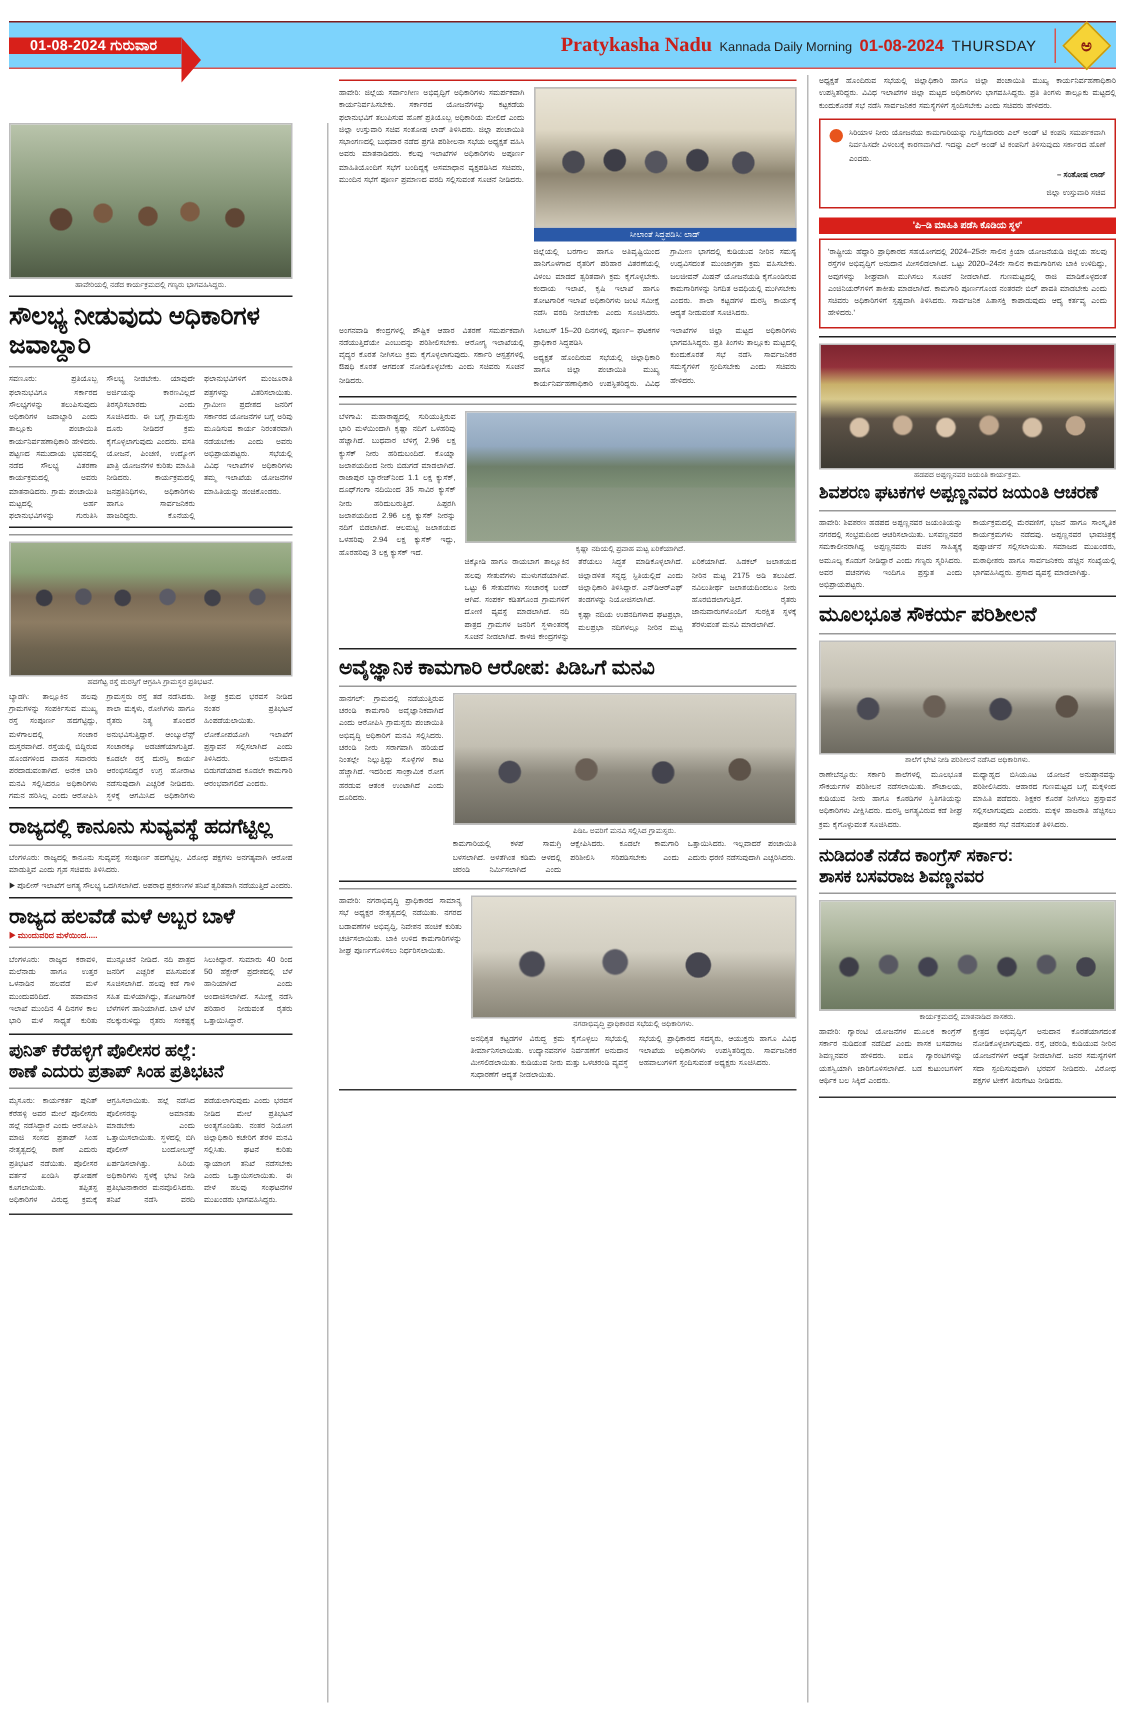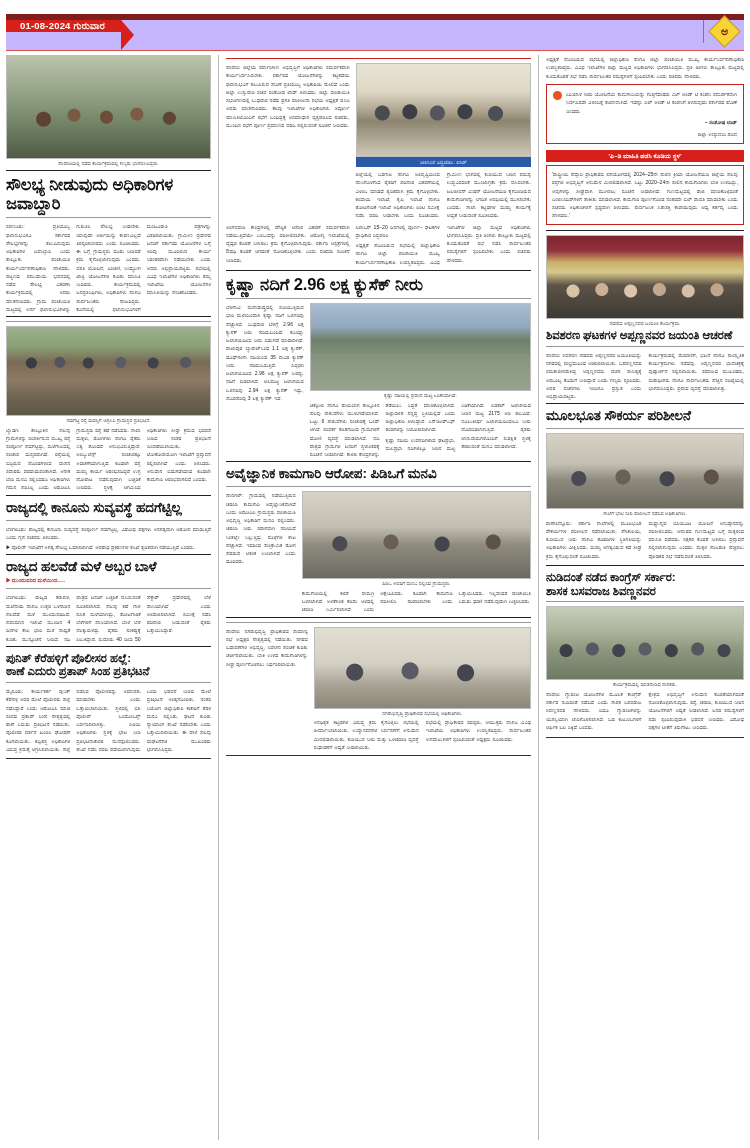--- a/index.html
+++ b/index.html
@@ -1,37 +1,37 @@
 <!DOCTYPE html>
 <html><head>
 <meta charset="utf-8">
 <style>
   html,body{margin:0;padding:0;background:#fff;}
   body{width:750px;height:1148px;font-family:"Liberation Sans",sans-serif;color:#111;overflow:hidden;}
   .page{width:750px;height:1148px;position:relative;box-sizing:border-box;padding:0 6px;}
 
   
-  .masthead{height:30px;margin:14px 0 4px 0;background:#c4b5fd;border-top:6px solid #7f1d1d;border-bottom:1px solid #d9534f;display:flex;align-items:flex-start;position:relative;}
+  .masthead{height:30px;margin:14px 0 4px 0;background:#7dd3fc;border-top:1px solid #7f1d1d;border-bottom:1px solid #d9534f;display:flex;align-items:center;position:relative;}
   .mh-date{background:#d8201a;color:#fff;font-size:9.5px;font-weight:bold;display:flex;align-items:center;padding:0 16px 0 14px;letter-spacing:.2px;position:relative;}
   .mh-date:after{content:"";position:absolute;right:-13px;top:0;width:0;height:0;border-top:15px solid transparent;border-bottom:15px solid transparent;border-left:13px solid #d8201a;}
   .mh-kan{flex:0 0 auto;display:flex;align-items:center;padding:0 12px 0 30px;color:#c8201a;font-size:13px;font-weight:bold;}
   .mh-spacer{flex:1 1 auto;}
   .mh-eng{display:flex;align-items:baseline;gap:5px;padding-right:12px;}
   .mh-eng .brand{color:#c8201a;font-size:13.5px;font-weight:bold;font-family:"Liberation Serif",serif;}
   .mh-eng .sub{font-size:8.5px;color:#222;}
   .mh-eng .dt{color:#c8201a;font-size:11px;font-weight:bold;}
   .mh-eng .day{font-size:10px;color:#222;letter-spacing:.3px;}
   .mh-logo{width:40px;border-left:1px solid #d9534f;display:flex;align-items:center;justify-content:center;}
   .logo-badge{width:21px;height:21px;background:#f6d336;border:1px solid #c79a10;transform:rotate(45deg);display:flex;align-items:center;justify-content:center;}
   .logo-badge span{transform:rotate(-45deg);font-size:11px;color:#8a1b10;font-weight:bold;}
 
   
   .grid{display:flex;gap:0;height:1085px;}
   .col{box-sizing:border-box;}
-  .col-l{width:213px;padding-right:7px;border-right:1px solid #b9b9b9;}
+  .col-l{width:213px;padding-right:23px;border-right:1px solid #b9b9b9;margin-top:32px;}
   .col-m{width:320px;padding:0 7px;border-right:1px solid #b9b9b9;}
   .col-r{width:205px;padding-left:7px;}
 
   
   .hl{font-weight:bold;color:#111;line-height:1.18;letter-spacing:-.1px;}
   .hl-xl{font-size:19.5px;color:#c8201a;text-align:center;}
   .hl-lg{font-size:16.5px;}
   .hl-md{font-size:13.5px;}
   .hl-sm{font-size:11.6px;}
   .rule{border-top:1.6px solid #222;margin:3px 0 4px 0;}
@@ -118,20 +118,26 @@
   .footrule{border-top:1.6px solid #333;margin-top:4px;}
 </style>
 </head>
 <body>
 
 <div class="page">
 
   <div class="masthead">
     <div class="mh-date">01-08-2024 ಗುರುವಾರ</div>
     <div class="mh-spacer"></div>
+    <div class="mh-eng">
+      <span class="brand">Pratykasha Nadu</span>
+      <span class="sub">Kannada Daily Morning</span>
+      <span class="dt">01-08-2024</span>
+      <span class="day">THURSDAY</span>
+    </div>
     <div class="mh-logo">
       <div class="logo-badge">
         <span>ಅ</span>
       </div>
     </div>
   </div>
 
   <div class="grid">
 
     <div class="col col-l">
@@ -207,21 +213,20 @@
         </div>
         <div style="width:176px;">
           <div class="body-txt cols2">
             <p>ಸಿಲಾಬಸ್ 15–20 ದಿನಗಳಲ್ಲಿ ಪೂರ್ಣ– ಘಟಕಗಳ ಪ್ರಾಧಿಕಾರ ಸಿದ್ಧಪಡಿಸಿ</p>
             <p>ಅಧ್ಯಕ್ಷತೆ ಹೊಂದಿರುವ ಸಭೆಯಲ್ಲಿ ಜಿಲ್ಲಾಧಿಕಾರಿ ಹಾಗೂ ಜಿಲ್ಲಾ ಪಂಚಾಯಿತಿ ಮುಖ್ಯ ಕಾರ್ಯನಿರ್ವಹಣಾಧಿಕಾರಿ ಉಪಸ್ಥಿತರಿದ್ದರು. ವಿವಿಧ ಇಲಾಖೆಗಳ ಜಿಲ್ಲಾ ಮಟ್ಟದ ಅಧಿಕಾರಿಗಳು ಭಾಗವಹಿಸಿದ್ದರು. ಪ್ರತಿ ತಿಂಗಳು ತಾಲ್ಲೂಕು ಮಟ್ಟದಲ್ಲಿ ಕುಂದುಕೊರತೆ ಸಭೆ ನಡೆಸಿ ಸಾರ್ವಜನಿಕರ ಸಮಸ್ಯೆಗಳಿಗೆ ಸ್ಪಂದಿಸಬೇಕು ಎಂದು ಸಚಿವರು ಹೇಳಿದರು.</p>
           </div>
         </div>
       </div>
 
       <div class="rule" style="margin-top:4px"></div>
-      <div class="hl hl-lg">ಕೃಷ್ಣಾ ನದಿಗೆ 2.96 ಲಕ್ಷ ಕ್ಯುಸೆಕ್ ನೀರು</div>
       <div class="rule-thin"></div>
 
       <div style="display:flex;gap:6px;">
         <div style="width:78px;">
           <div class="body-txt">
             <p>ಬೆಳಗಾವಿ: ಮಹಾರಾಷ್ಟ್ರದಲ್ಲಿ ಸುರಿಯುತ್ತಿರುವ ಭಾರಿ ಮಳೆಯಿಂದಾಗಿ ಕೃಷ್ಣಾ ನದಿಗೆ ಒಳಹರಿವು ಹೆಚ್ಚಾಗಿದೆ. ಬುಧವಾರ ಬೆಳಿಗ್ಗೆ 2.96 ಲಕ್ಷ ಕ್ಯುಸೆಕ್ ನೀರು ಹರಿದುಬಂದಿದೆ. ಕೊಯ್ನಾ ಜಲಾಶಯದಿಂದ ನೀರು ಬಿಡುಗಡೆ ಮಾಡಲಾಗಿದೆ. ರಾಜಾಪುರ ಬ್ಯಾರೇಜ್‌ನಿಂದ 1.1 ಲಕ್ಷ ಕ್ಯುಸೆಕ್, ದೂಧ್‌ಗಂಗಾ ನದಿಯಿಂದ 35 ಸಾವಿರ ಕ್ಯುಸೆಕ್ ನೀರು ಹರಿದುಬರುತ್ತಿದೆ. ಹಿಪ್ಪರಗಿ ಜಲಾಶಯದಿಂದ 2.96 ಲಕ್ಷ ಕ್ಯುಸೆಕ್ ನೀರನ್ನು ನದಿಗೆ ಬಿಡಲಾಗಿದೆ. ಆಲಮಟ್ಟಿ ಜಲಾಶಯದ ಒಳಹರಿವು 2.94 ಲಕ್ಷ ಕ್ಯುಸೆಕ್ ಇದ್ದು, ಹೊರಹರಿವು 3 ಲಕ್ಷ ಕ್ಯುಸೆಕ್ ಇದೆ.</p>
           </div>
         </div>
         <div style="width:222px;">
           <div class="photo ph-flood" style="height:86px"></div>

